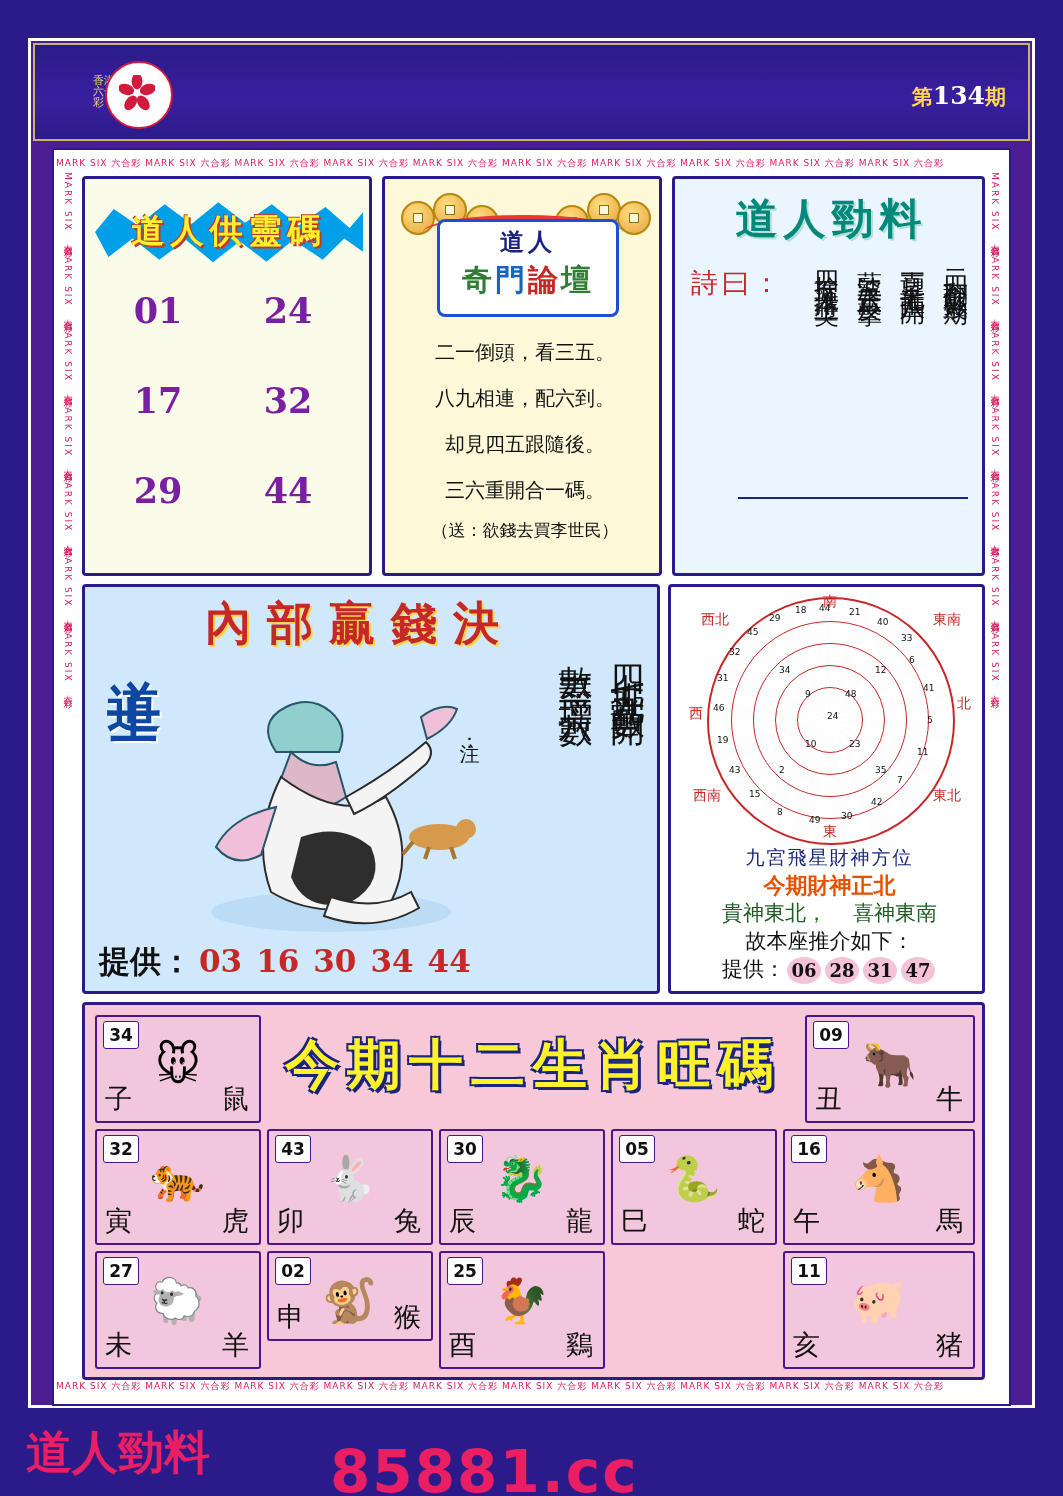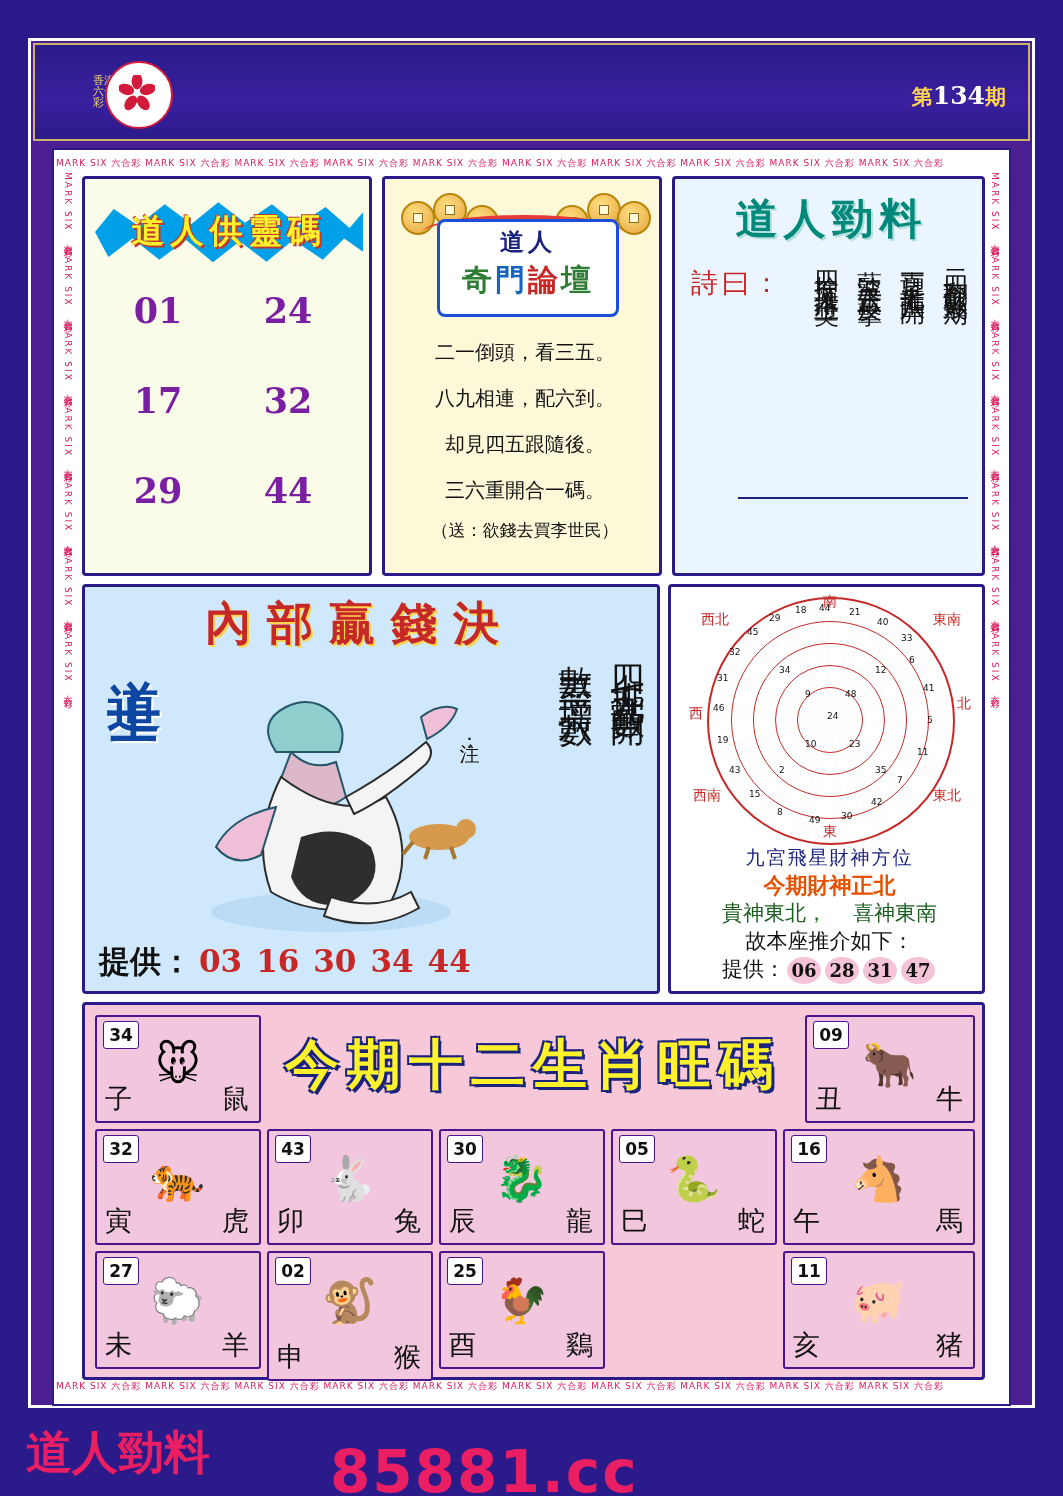--- a/index.html
+++ b/index.html
@@ -554,21 +554,21 @@
           <div class="stem">午</div>
           <div class="animal">馬</div>
         </div>
 
         <div class="zcell" style="left:10px;top:246px;width:166px;height:118px">
           <div class="code">27</div>
           <div class="pic">🐑</div>
           <div class="stem">未</div>
           <div class="animal">羊</div>
         </div>
-        <div class="zcell" style="left:182px;top:246px;width:166px;height:130px">
+        <div class="zcell" style="left:182px;top:246px;width:166px;height:90px">
           <div class="code">02</div>
           <div class="pic">🐒</div>
           <div class="stem">申</div>
           <div class="animal">猴</div>
         </div>
         <div class="zcell" style="left:354px;top:246px;width:166px;height:118px">
           <div class="code">25</div>
           <div class="pic">🐓</div>
           <div class="stem">酉</div>
           <div class="animal">鷄</div>

